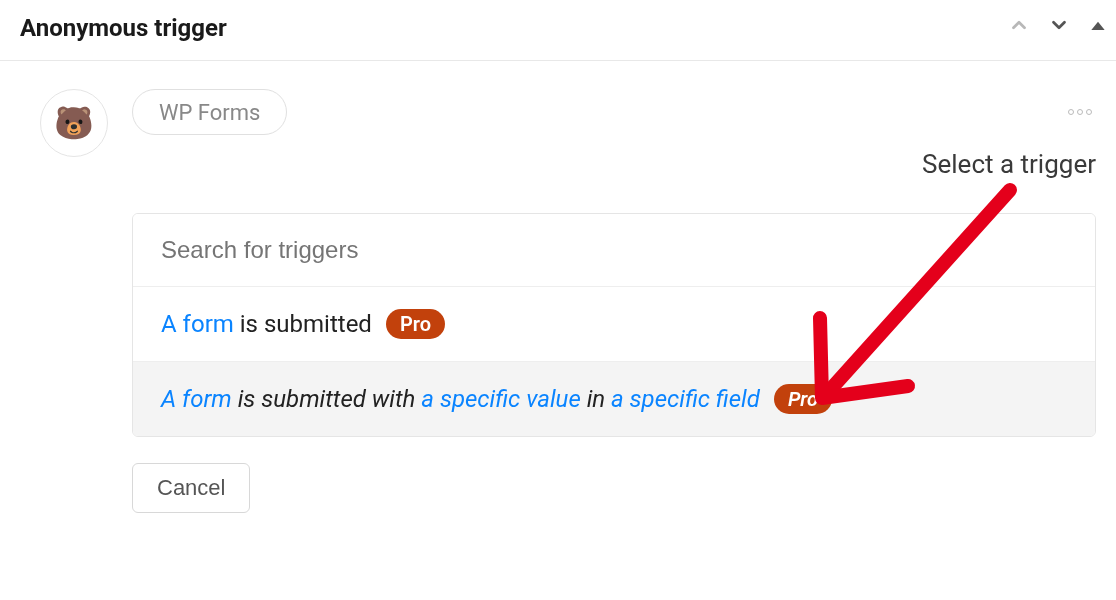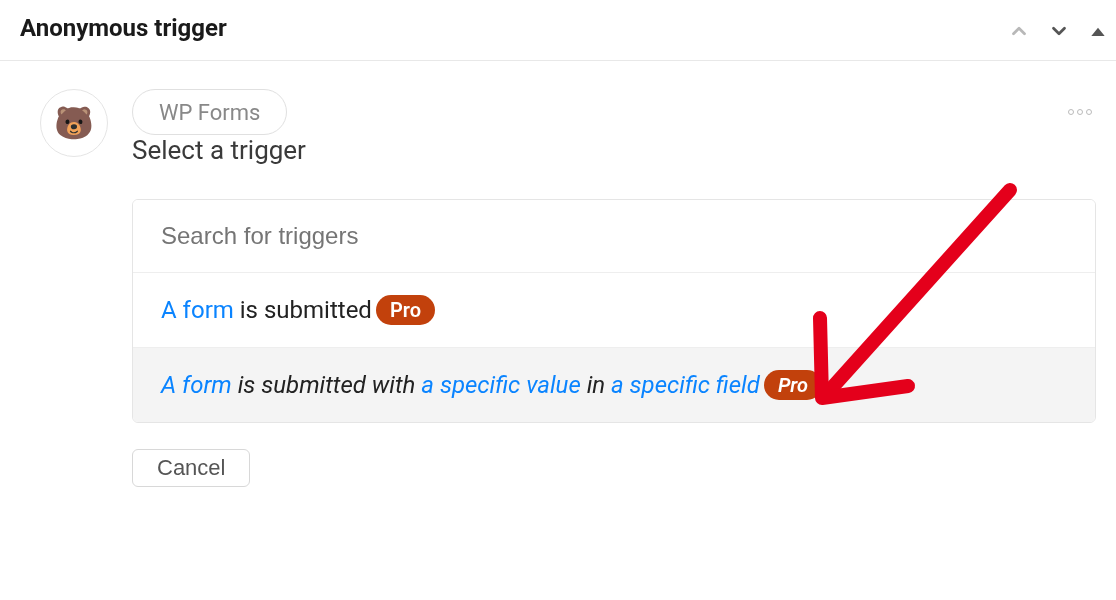--- a/index.html
+++ b/index.html
@@ -10,21 +10,21 @@
     body {
       font-family: -apple-system, BlinkMacSystemFont, "Segoe UI", Roboto, Helvetica, Arial, sans-serif;
       background: #fff;
       width: 1116px;
       height: 600px;
       overflow: hidden;
       position: relative;
     }
     .header {
       display: flex;
-      align-items: flex-end;
+      align-items: flex-start;
       justify-content: space-between;
       padding: 14px 8px 18px 20px;
       border-bottom: 1px solid #e8e8e8;
     }
     .header-title {
       font-size: 24px;
       font-weight: 700;
       color: #1a1a1a;
     }
     .header-controls {
@@ -85,21 +85,22 @@
     }
     .more-dots span {
       width: 6px;
       height: 6px;
       border: 1.5px solid #bbb;
       border-radius: 50%;
     }
     .subtitle {
       font-size: 26px;
       color: #3a3a3a;
-      margin-top: 0;
+      margin-top: 14px;
+      text-align: right;
     }
     .dropdown {
       margin-top: 34px;
       border: 1px solid #e5e5e5;
       border-radius: 6px;
       overflow: hidden;
       background: #fff;
     }
     .search-box {
       padding: 22px 28px;
@@ -110,20 +111,21 @@
       width: 100%;
       outline: none;
     }
     .option {
       padding: 22px 28px;
       font-size: 24px;
       color: #222;
       border-top: 1px solid #eee;
       display: flex;
       align-items: center;
+      gap: 10px;
       flex-wrap: wrap;
       cursor: pointer;
     }
     .option.highlight {
       background: #f4f4f4;
       font-style: italic;
     }
     .option .link {
       color: #0a84ff;
     }
@@ -139,21 +141,21 @@
       border-radius: 18px;
       margin-left: 4px;
     }
     .cancel-wrap {
       margin-top: 26px;
     }
     .cancel-btn {
       display: inline-flex;
       align-items: center;
       justify-content: center;
-      height: 38px;
+      height: 50px;
       padding: 0 24px;
       border: 1px solid #d8d8d8;
       border-radius: 6px;
       background: #fff;
       font-size: 22px;
       color: #555;
       cursor: pointer;
     }
     .arrow-annotation {
       position: absolute;

